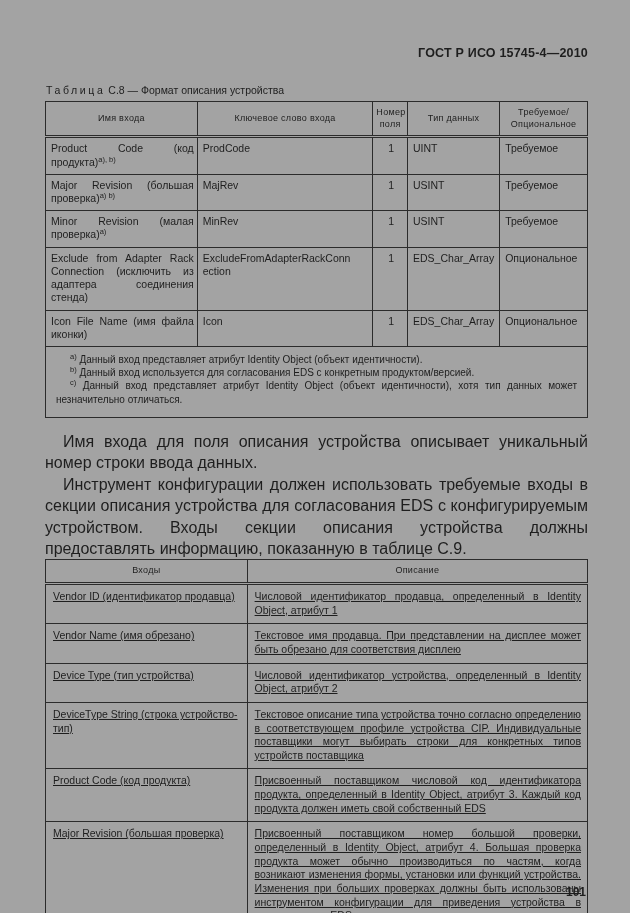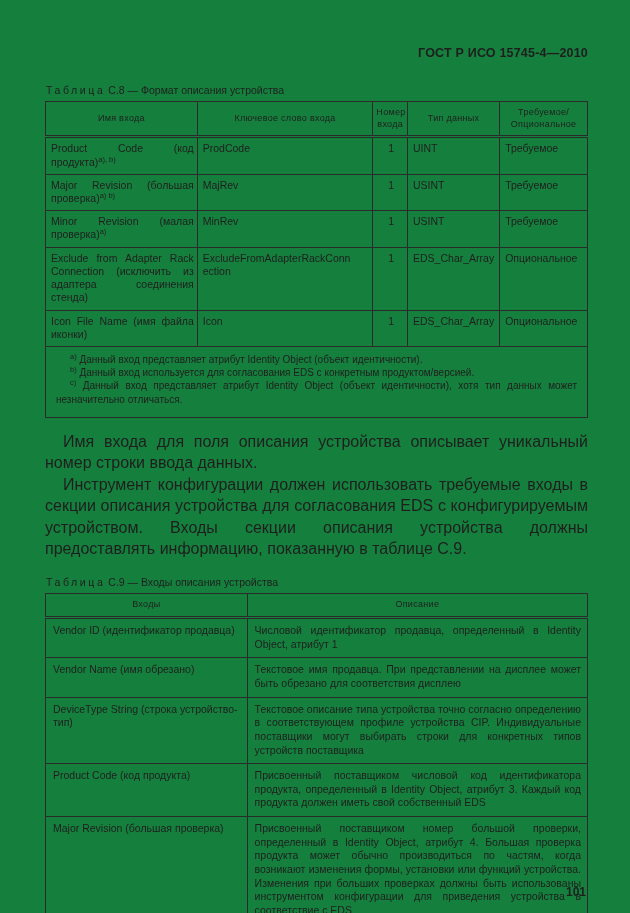--- a/index.html
+++ b/index.html
@@ -1,17 +1,17 @@
 <!DOCTYPE html>
 <html><head>
 <meta charset="utf-8">
 <style>
   html,body{margin:0;padding:0;background:#ffffff;}
   .page{
-    width:630px;height:913px;background:#15803d;color:#1e1e1e;
+    width:630px;height:913px;background:#a3a3a3;color:#1e1e1e;
     font-family:"Liberation Sans", sans-serif;
     position:relative;box-sizing:border-box;
     padding:46px 42px 0 45px;
   }
   .running-head{
     text-align:right;font-weight:bold;font-size:12.5px;letter-spacing:.2px;
     margin:0 0 24px 0;
   }
   .tbl-caption{font-size:10.5px;margin:0 0 5px 1px;}
   .cap-word{letter-spacing:2.6px;}
@@ -35,21 +35,21 @@
   .c8 td.kw-cell{overflow-wrap:break-word;padding-right:18px;}
   .footnotes-cell{padding:6px 10px 11px 10px;font-size:10px;line-height:1.32;}
   .footnotes-cell p{margin:0;text-indent:14px;text-align:justify;}
   
   .body-text{margin-top:13px;}
   .body-text p{margin:0;font-size:16px;line-height:1.34;text-align:justify;text-indent:18px;}
   .caption-2{margin-top:17px;}
   
   .c9 .col1{width:37.2%;}
   .c9 .col2{width:62.8%;}
-  .c9 td{padding:5px 6px 6px 7px;line-height:1.3;}
+  .c9 td{padding:5px 6px 6px 7px;line-height:1.3;text-decoration:underline;}
   .c9 td.desc-cell{text-align:justify;}
   .page-number{
     position:absolute;top:873px;right:44px;
     font-weight:bold;font-size:12px;
   }
 </style>
 </head>
 <body>
 
 <div class="page">
@@ -63,21 +63,21 @@
       <col class="col1">
         <col class="col2">
         <col class="col3">
         <col class="col4">
         <col class="col5">
     </colgroup>
     <thead>
       <tr>
         <th>Имя входа</th>
         <th>Ключевое слово входа</th>
-        <th>Номер входа</th>
+        <th>Номер поля</th>
         <th>Тип данных</th>
         <th>Требуемое/
 Опциональное</th>
       </tr>
     </thead>
     <tbody>
       <tr>
         <td class="name-cell"><span>Product Code (код продукта)</span><sup>a), b)</sup></td>
         <td class="kw-cell">ProdCode</td>
         <td class="num-cell">1</td>
@@ -120,21 +120,20 @@
         </td>
       </tr>
     </tbody>
   </table>
 
   <div class="body-text">
     <p>Имя входа для поля описания устройства описывает уникальный номер строки ввода данных.</p>
     <p>Инструмент конфигурации должен использовать требуемые входы в секции описания устройства для согласования EDS с конфигурируемым устройством. Входы секции описания устройства должны предоставлять информацию, показанную в таблице С.9.</p>
   </div>
 
-  <p class="tbl-caption caption-2"><span class="cap-word">Таблица</span> <span>С.9</span> <span>—</span> <span>Входы описания устройства</span></p>
 
   <table class="c9">
     <colgroup>
         <col class="col1">
         <col class="col2">
       </colgroup>
     <thead>
       <tr>
         <th>Входы</th>
         <th>Описание</th>
@@ -143,20 +142,24 @@
     <tbody>
       <tr>
         <td>Vendor ID (идентификатор продавца)</td>
         <td class="desc-cell">Числовой идентификатор продавца, определенный в Identity Object, атрибут 1</td>
       </tr>
       <tr>
         <td>Vendor Name (имя обрезано)</td>
         <td class="desc-cell">Текстовое имя продавца. При представлении на дисплее может быть обрезано для соответствия дисплею</td>
       </tr>
       <tr>
+        <td>Device Type (тип устройства)</td>
+        <td class="desc-cell">Числовой идентификатор устройства, определенный в Identity Object, атрибут 2</td>
+      </tr>
+      <tr>
         <td>DeviceType String (строка устройство-тип)</td>
         <td class="desc-cell">Текстовое описание типа устройства точно согласно определению в соответствующем профиле устройства CIP. Индивидуальные поставщики могут выбирать строки для конкретных типов устройств поставщика</td>
       </tr>
       <tr>
         <td>Product Code (код продукта)</td>
         <td class="desc-cell">Присвоенный поставщиком числовой код идентификатора продукта, определенный в Identity Object, атрибут 3. Каждый код продукта должен иметь свой собственный EDS</td>
       </tr>
       <tr>
         <td>Major Revision (большая проверка)</td>
         <td class="desc-cell">Присвоенный поставщиком номер большой проверки, определенный в Identity Object, атрибут 4. Большая проверка продукта может обычно производиться по частям, когда возникают изменения формы, установки или функций устройства. Изменения при больших проверках должны быть использованы инструментом конфигурации для приведения устройства в соответствие с EDS</td>

